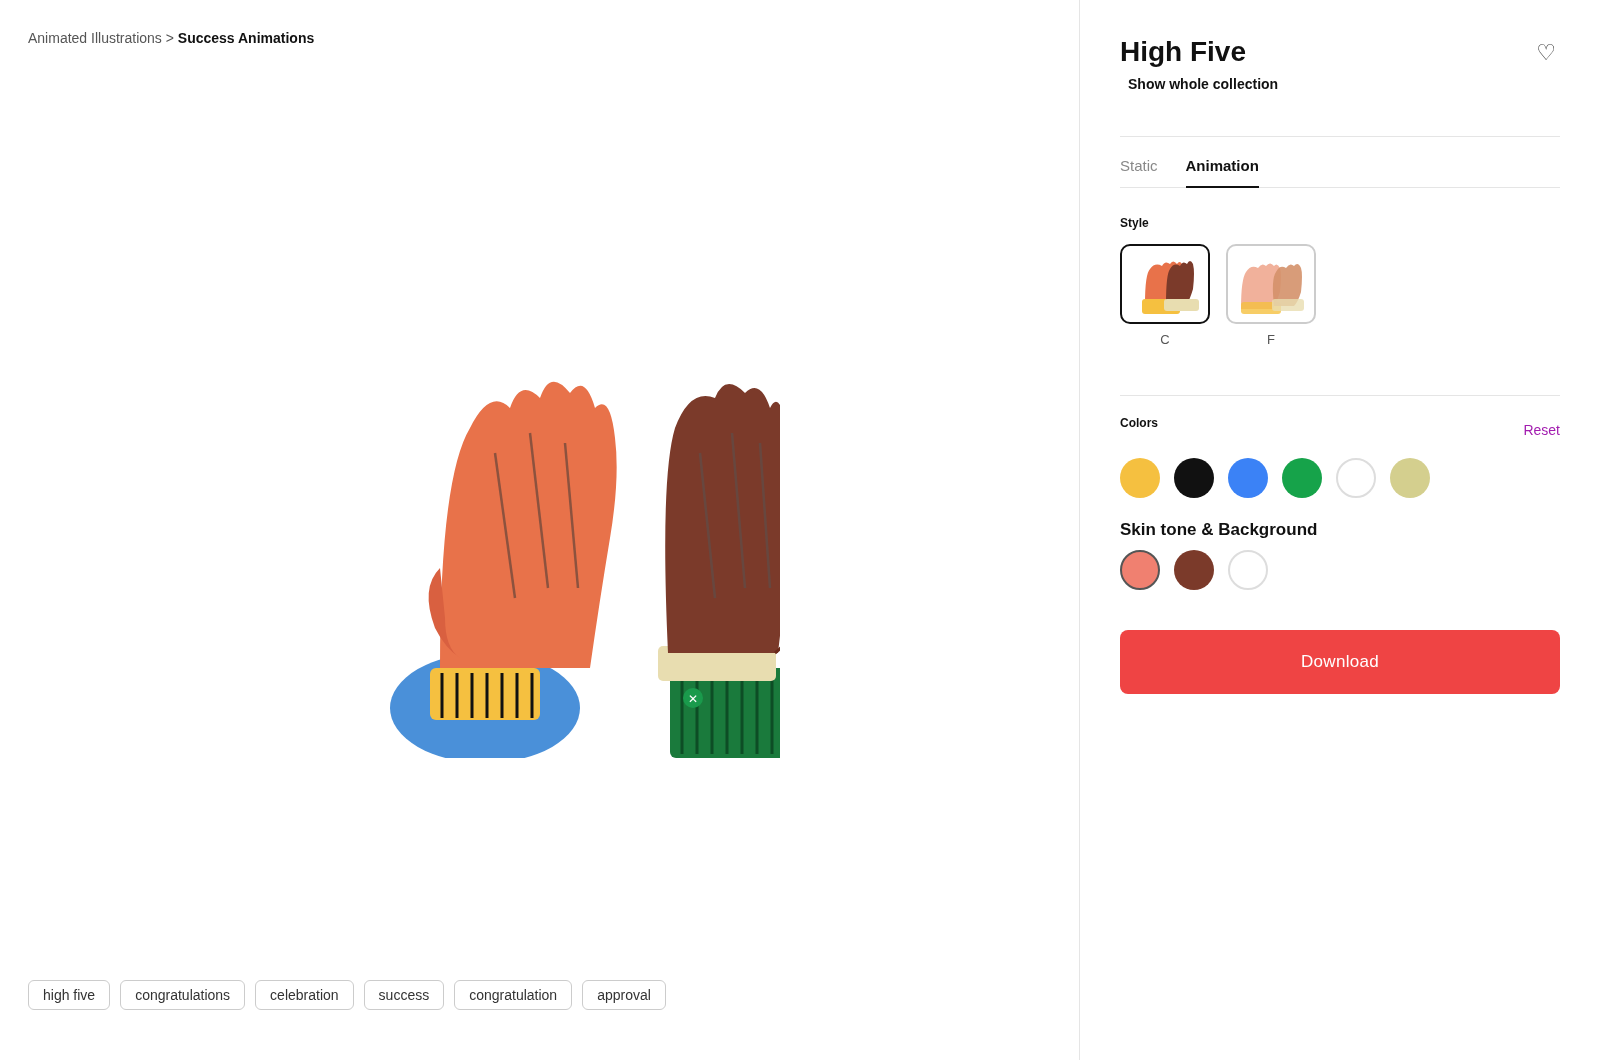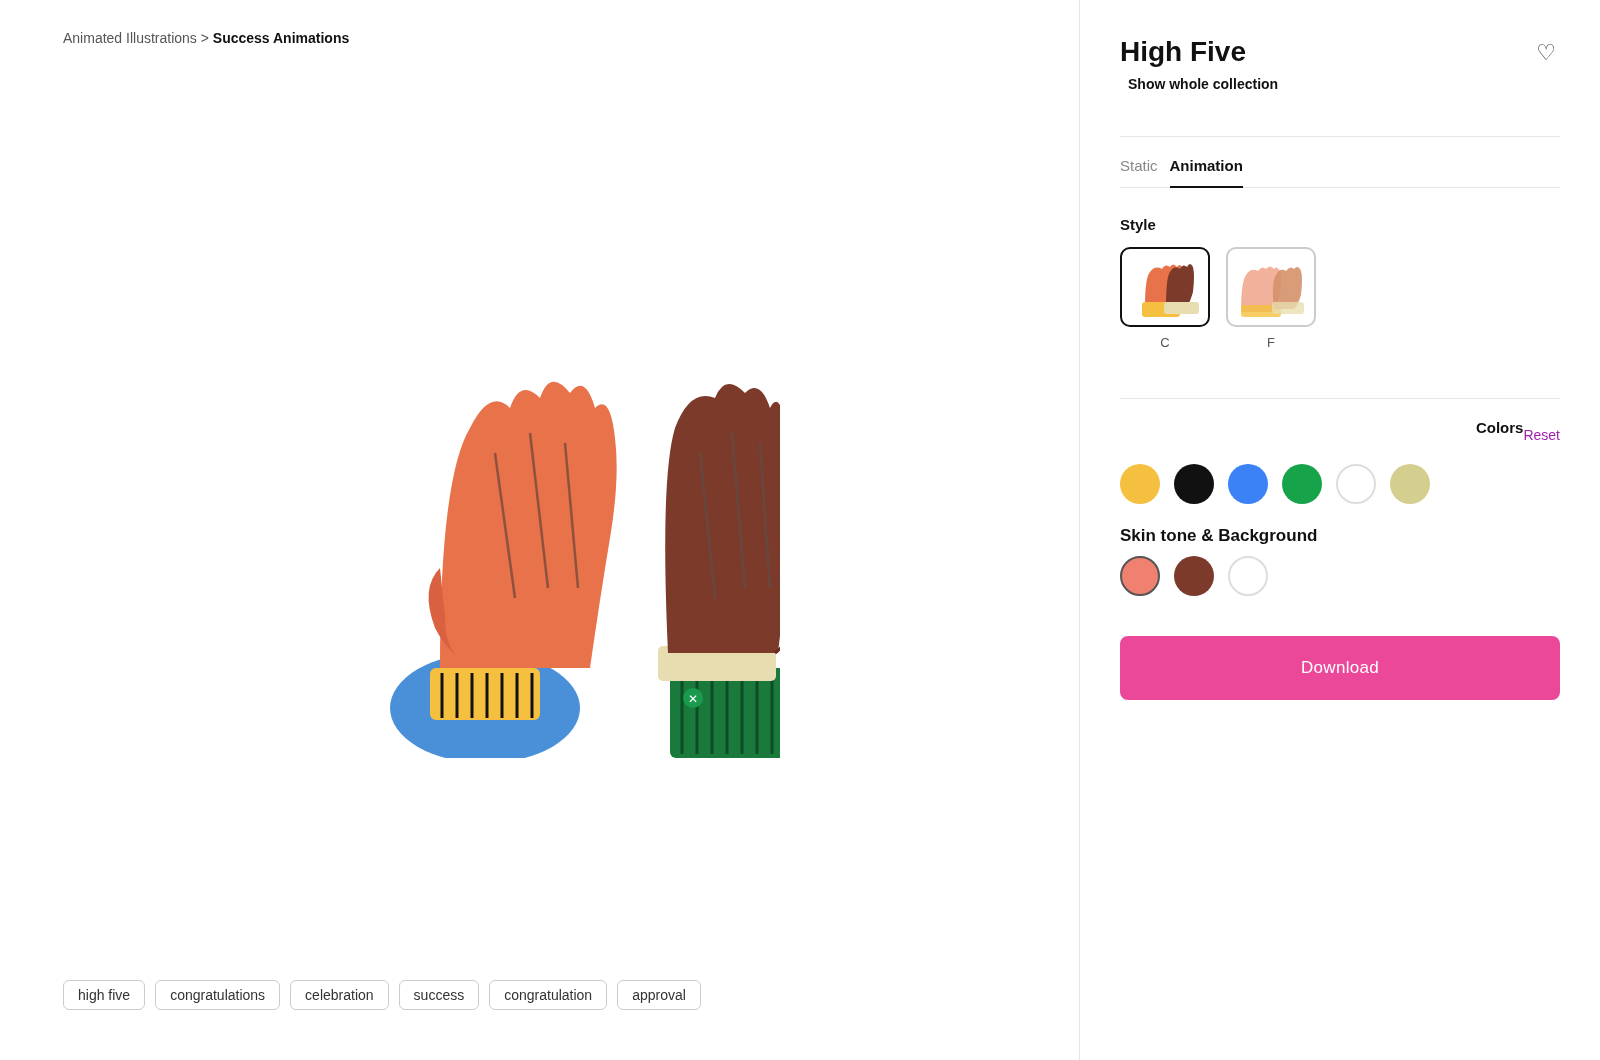--- a/index.html
+++ b/index.html
@@ -2,21 +2,21 @@
 <html><head>
   <meta charset="utf-8">
   <style>
     * { box-sizing: border-box; margin: 0; padding: 0; }
     body { font-family: -apple-system, BlinkMacSystemFont, 'Segoe UI', Helvetica, Arial, sans-serif; background: #fff; color: #111; display: flex; height: 1060px; width: 1600px; overflow: hidden; }
 
     .left-panel {
       flex: 1;
       display: flex;
       flex-direction: column;
-      padding: 30px 63px;
+      padding: 30px 28px;
       border-right: 1px solid #e5e5e5;
     }
 
     .breadcrumb {
       font-size: 14px;
       color: #555;
       margin-bottom: 30px;
     }
     .breadcrumb span.current {
       font-weight: 700;
@@ -96,21 +96,21 @@
     }
 
     .divider {
       border: none;
       border-top: 1px solid #e5e5e5;
       margin: 20px 0;
     }
 
     .tabs {
       display: flex;
-      gap: 12px;
+      gap: 28px;
       margin-bottom: 28px;
       border-bottom: 1px solid #e5e5e5;
       padding-bottom: 0;
     }
 
     .tab {
       font-size: 15px;
       padding-bottom: 12px;
       cursor: pointer;
       color: #888;
@@ -119,21 +119,21 @@
     }
 
     .tab.active {
       color: #111;
       font-weight: 700;
       border-bottom: 2px solid #111;
       text-align: right;
     }
 
     .section-label {
-      font-size: 15px;
+      font-size: 12px;
       font-weight: 600;
       margin-bottom: 14px;
     }
 
     .style-options {
       display: flex;
       gap: 16px;
       margin-bottom: 28px;
     }
 
@@ -162,21 +162,21 @@
       border-color: #111;
     }
 
     .style-card-label {
       font-size: 13px;
       color: #555;
     }
 
     .colors-header {
       display: flex;
-      justify-content: flex-end;
+      justify-content: space-between;
       align-items: center;
       margin-bottom: 14px;
     }
 
     .reset-btn {
       font-size: 14px;
       color: #a21caf;
       background: none;
       border: none;
       cursor: pointer;
@@ -227,21 +227,21 @@
       border-color: #555;
     }
 
     .skin-swatch.white {
       border: 2px solid #ddd;
     }
 
     .download-btn {
       width: 100%;
       padding: 22px;
-      background: #ec4899;
+      background: #ef4444;
       color: #fff;
       font-size: 17px;
       font-weight: 500;
       border: none;
       border-radius: 8px;
       cursor: pointer;
       letter-spacing: 0.3px;
     }
   </style>
 </head>

